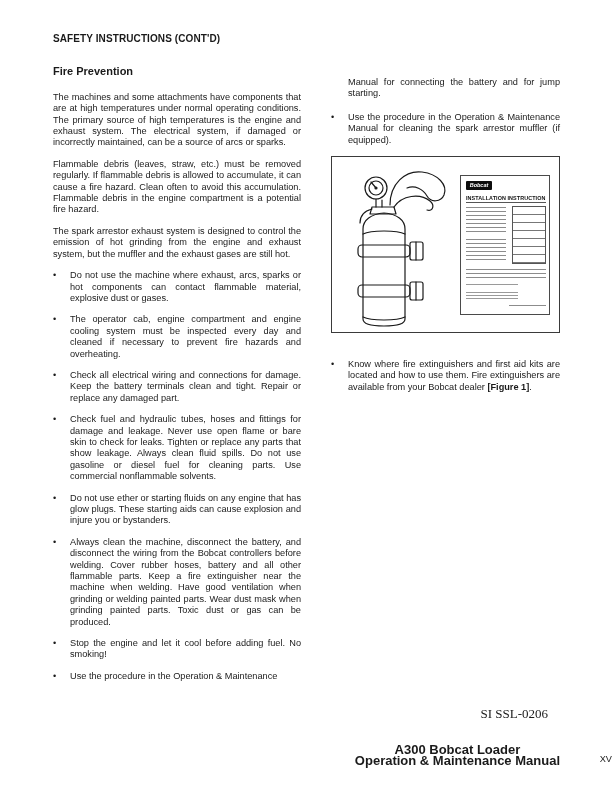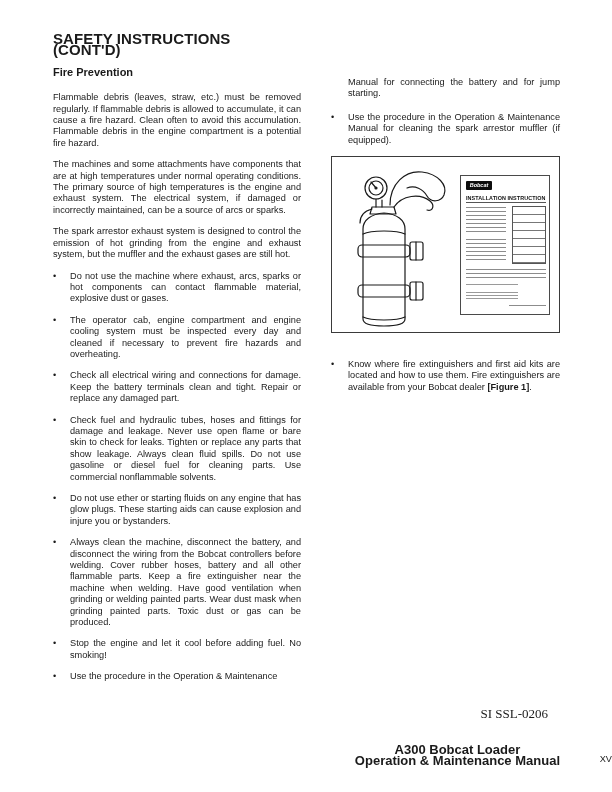--- a/index.html
+++ b/index.html
@@ -11,21 +11,21 @@
   }
   .page {
     position:relative; width:612px; height:792px;
     background:#ffffff; overflow:hidden;
     outline:1px solid #e3e3e3;
   }
   .col { position:absolute; top:33px; font-size:9.2px; line-height:11.4px; }
   .col-left  { left:53px;  width:248px; }
   .col-right { left:331px; width:229px; }
 
-  .sec-heading { font-size:15px; font-weight:bold; margin-bottom:11px; letter-spacing:0.1px; }
+  .sec-heading { font-size:10px; font-weight:bold; margin-bottom:22px; letter-spacing:0.1px; }
   .sub-heading { font-size:11px; font-weight:bold; margin-bottom:14px; }
   p.body { text-align:justify; margin-bottom:10px; }
 
   .bullet { display:flex; margin-bottom:10px; }
   .bullet .mark { flex:0 0 17px; width:17px; }
   .bullet .txt { flex:1; text-align:justify; }
 
   p.cont { margin-left:17px; text-align:justify; margin-bottom:12px;margin-top:44px; }
   .fig-label { font-weight:bold; margin:3px 0 7px 0; font-size:9.4px; }
 
@@ -78,22 +78,22 @@
 </style>
 </head>
 <body>
 
 <div class="page">
 
   <div class="col col-left">
     <div class="sec-heading">SAFETY INSTRUCTIONS (CONT'D)</div>
     <div class="sub-heading">Fire Prevention</div>
 
+    <p class="body">The machines and some attachments have components that are at high temperatures under normal operating conditions. The primary source of high temperatures is the engine and exhaust system. The electrical system, if damaged or incorrectly maintained, can be a source of arcs or sparks.</p>
     <p class="body">Flammable debris (leaves, straw, etc.) must be removed regularly. If flammable debris is allowed to accumulate, it can cause a fire hazard. Clean often to avoid this accumulation. Flammable debris in the engine compartment is a potential fire hazard.</p>
-    <p class="body">The machines and some attachments have components that are at high temperatures under normal operating conditions. The primary source of high temperatures is the engine and exhaust system. The electrical system, if damaged or incorrectly maintained, can be a source of arcs or sparks.</p>
     <p class="body">The spark arrestor exhaust system is designed to control the emission of hot grinding from the engine and exhaust system, but the muffler and the exhaust gases are still hot.</p>
 
     <div class="bullet">
       <span class="mark">•</span>
       <span class="txt">Do not use the machine where exhaust, arcs, sparks or hot components can contact flammable material, explosive dust or gases.</span>
     </div>
     <div class="bullet">
       <span class="mark">•</span>
       <span class="txt">The operator cab, engine compartment and engine cooling system must be inspected every day and cleaned if necessary to prevent fire hazards and overheating.</span>
     </div>

